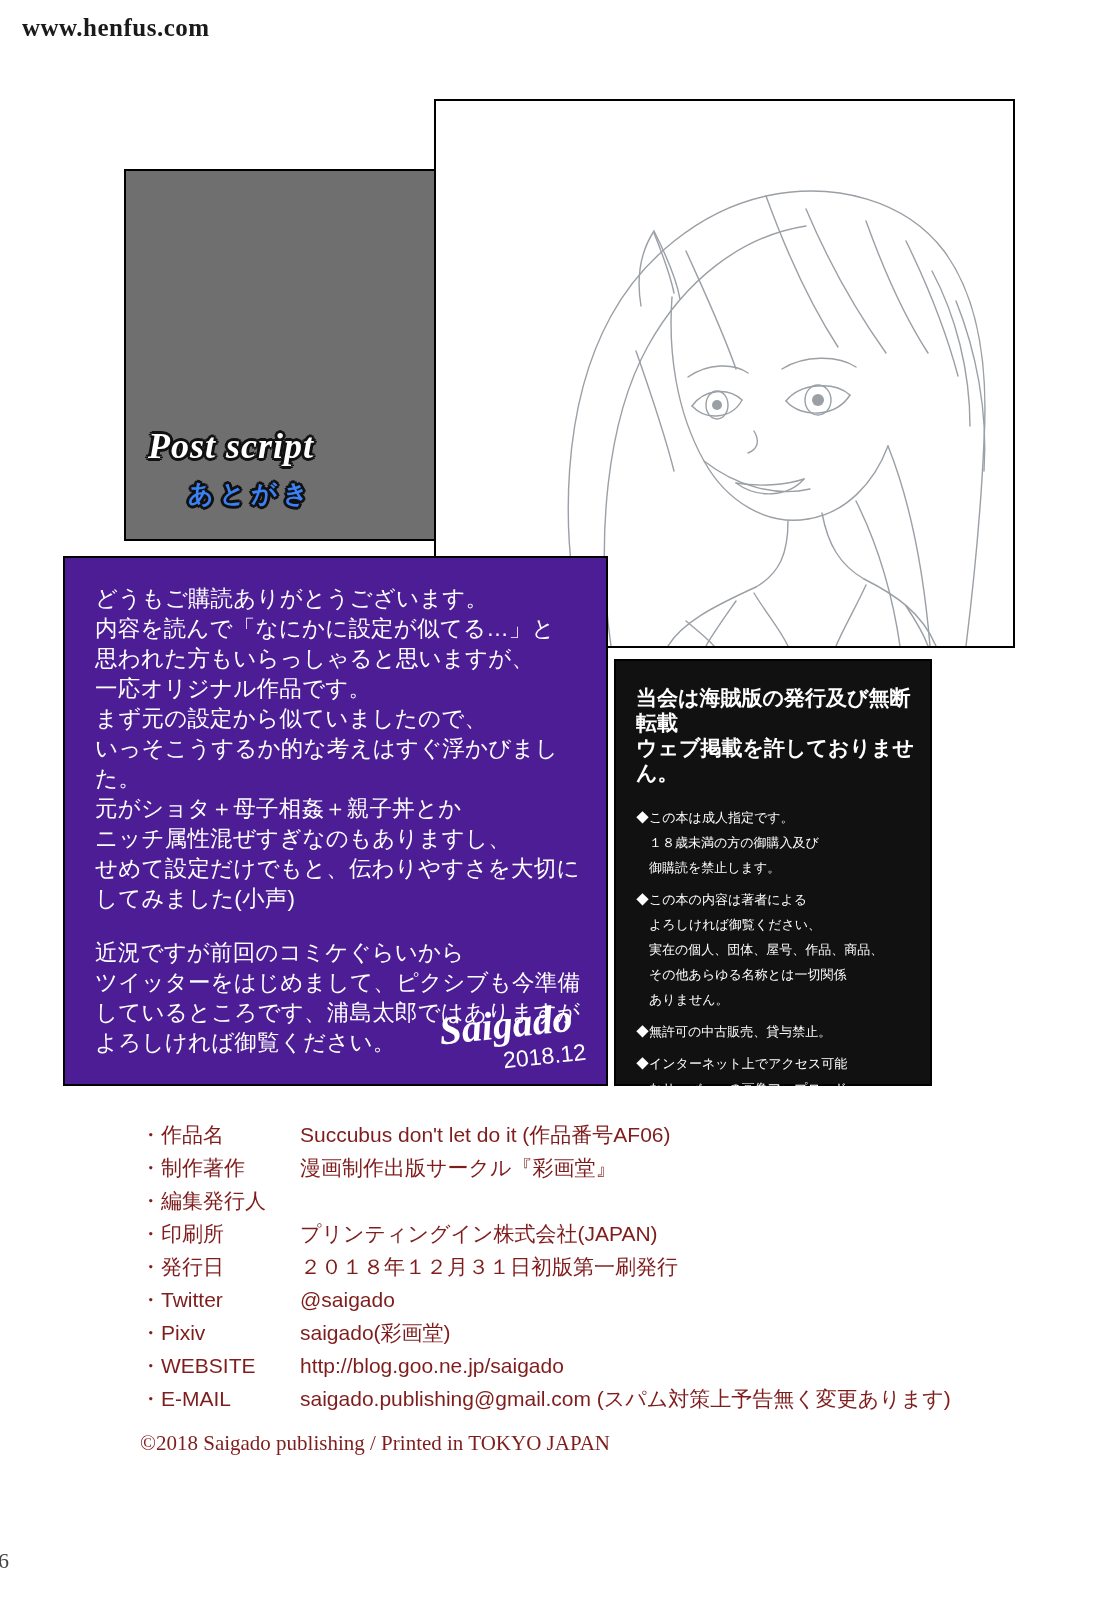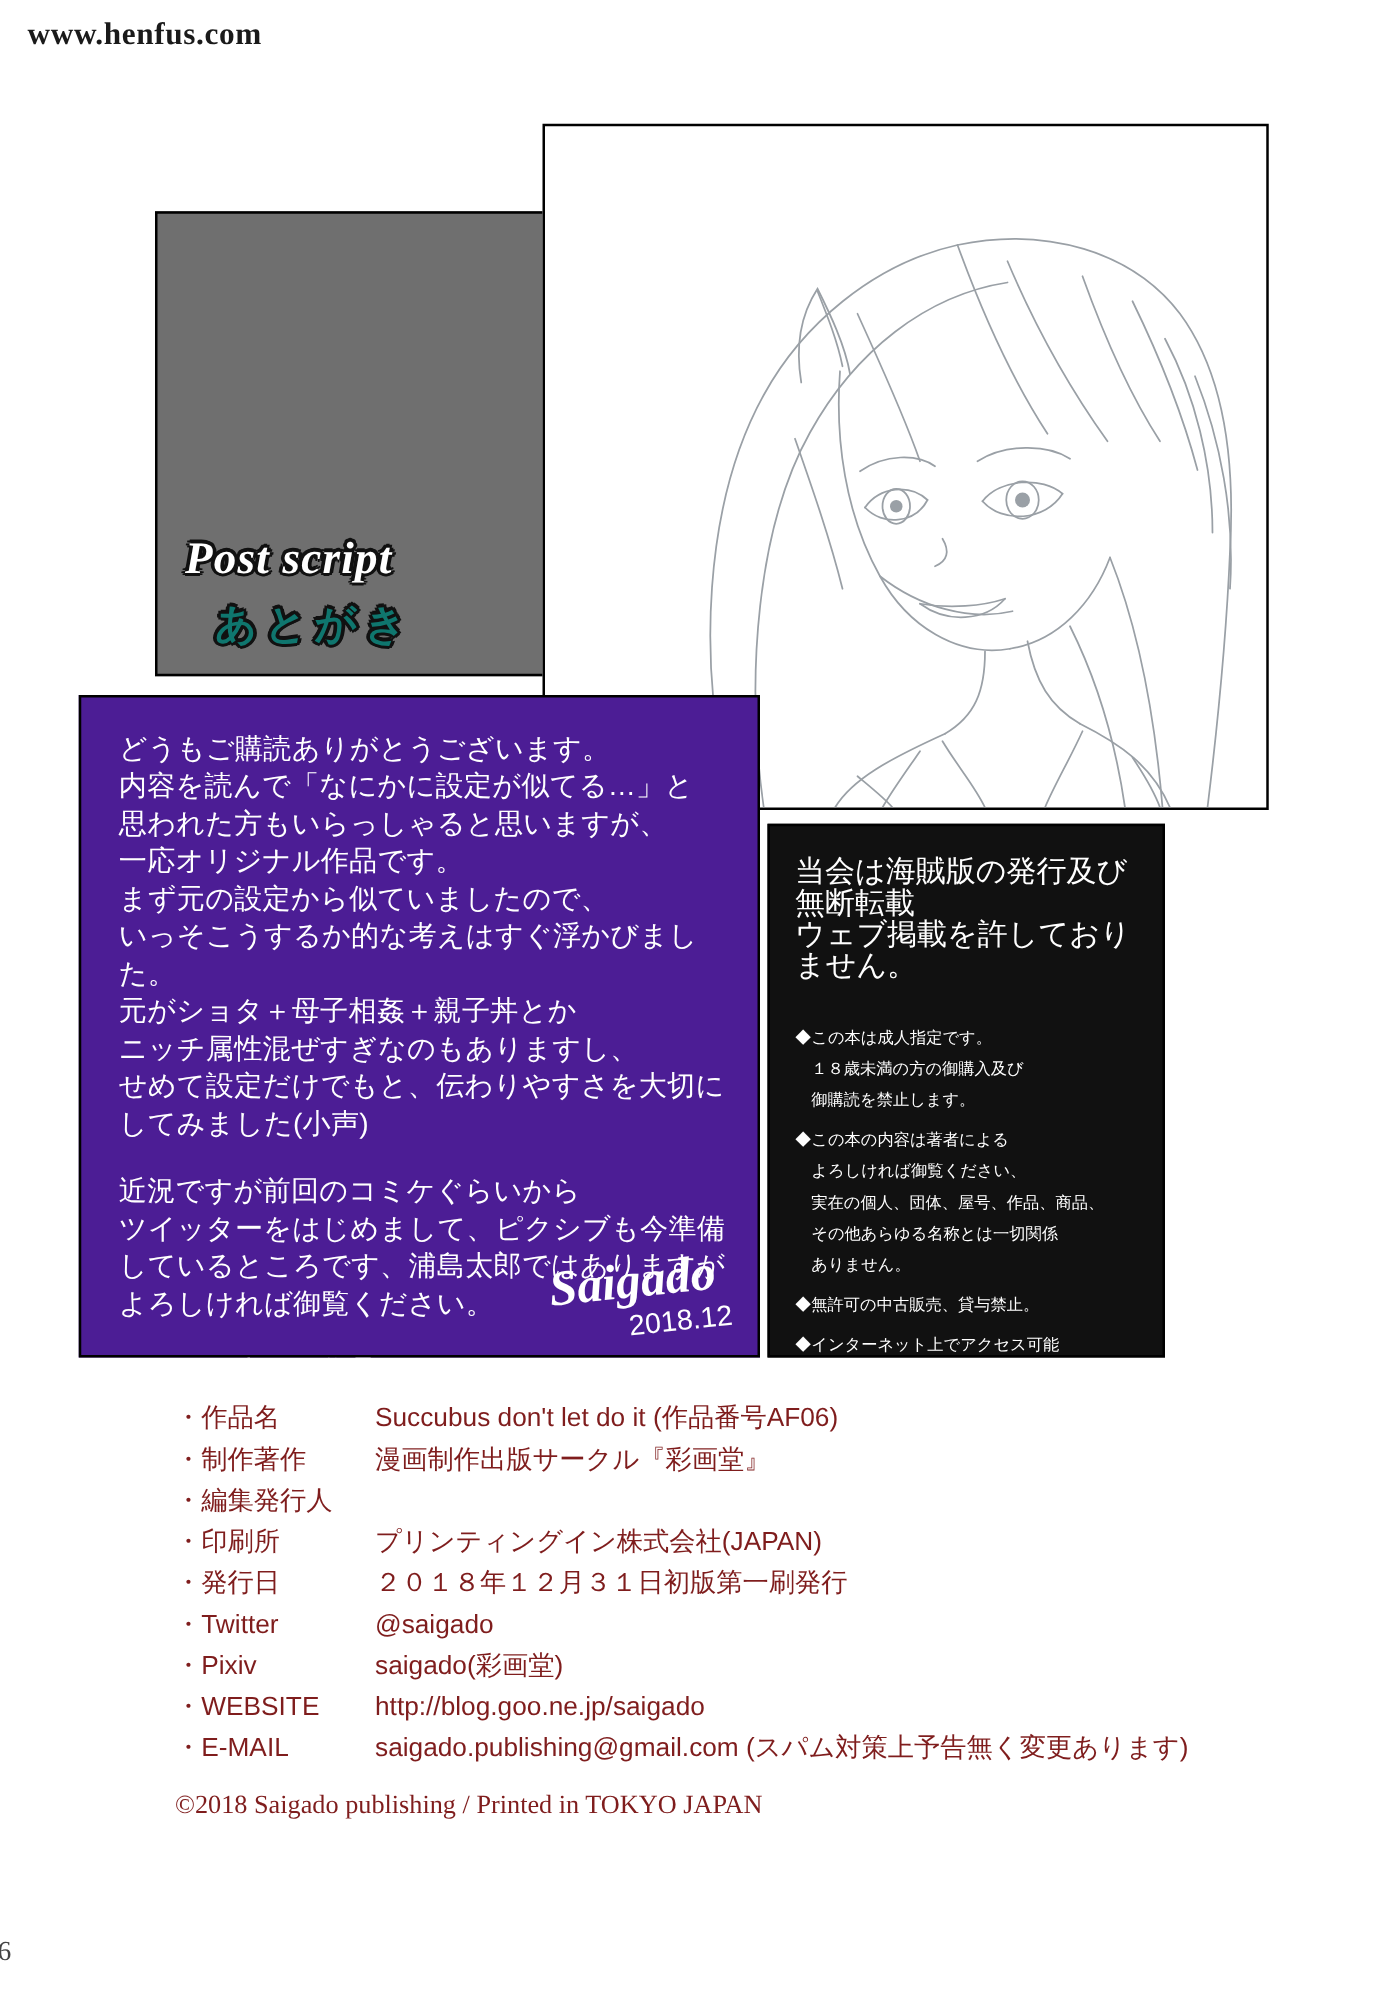--- a/index.html
+++ b/index.html
@@ -32,22 +32,22 @@
     position:absolute;left:148px;top:425px;width:270px;
     font-family:"Liberation Serif", serif;
     font-style:italic;font-weight:bold;
     font-size:36px;color:#ffffff;
     text-shadow:
       -2px -2px 0 #111, 2px -2px 0 #111, -2px 2px 0 #111, 2px 2px 0 #111,
       0 3px 0 #111, 3px 0 0 #111, -3px 0 0 #111, 0 -3px 0 #111;
     letter-spacing:1px;
   }
   .ps-sub{
-    position:absolute;left:172px;top:477px;width:200px;
-    font-size:33px;font-weight:bold;color:#0f766e;
+    position:absolute;left:188px;top:477px;width:200px;
+    font-size:25px;font-weight:bold;color:#3b82f6;
     letter-spacing:6px;
     text-shadow:
       -2px -2px 0 #111, 2px -2px 0 #111, -2px 2px 0 #111, 2px 2px 0 #111,
       0 3px 0 #111, 3px 0 0 #111, -3px 0 0 #111, 0 -3px 0 #111;
   }
 
   
   .art-panel{
     position:absolute;left:434px;top:99px;width:577px;height:545px;
     background:#ffffff;border:2px solid #000;
@@ -90,22 +90,22 @@
 
   
   .notice{
     position:absolute;left:614px;top:659px;width:318px;height:427px;
     background:#111111;border:2px solid #000;
     color:#ffffff;
     box-sizing:border-box;
     padding:24px 14px 0 20px;
   }
   .notice .n-head{
-    font-size:24px;font-weight:normal;line-height:25px;
-    white-space:pre-line;margin-bottom:32px;
+    font-size:21px;font-weight:bold;line-height:25px;
+    white-space:pre-line;margin-bottom:20px;
   }
   .notice ul{list-style:none;margin:0;padding:0;}
   .notice li{
     font-size:13px;line-height:25px;
     white-space:pre-line;margin-bottom:7px;
   }
 
   
   .colophon{
     position:absolute;left:140px;top:1118px;width:800px;

